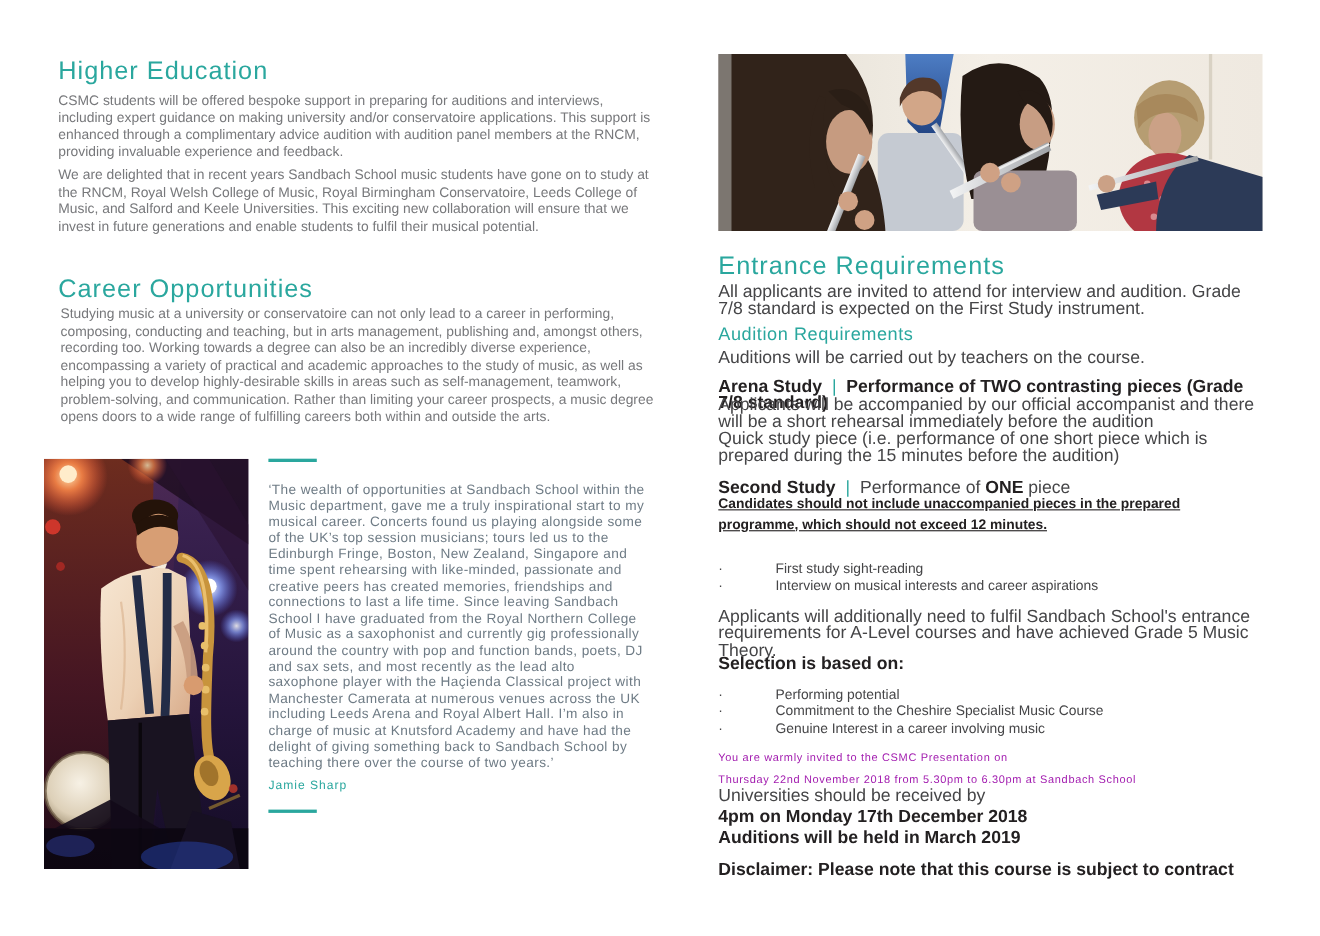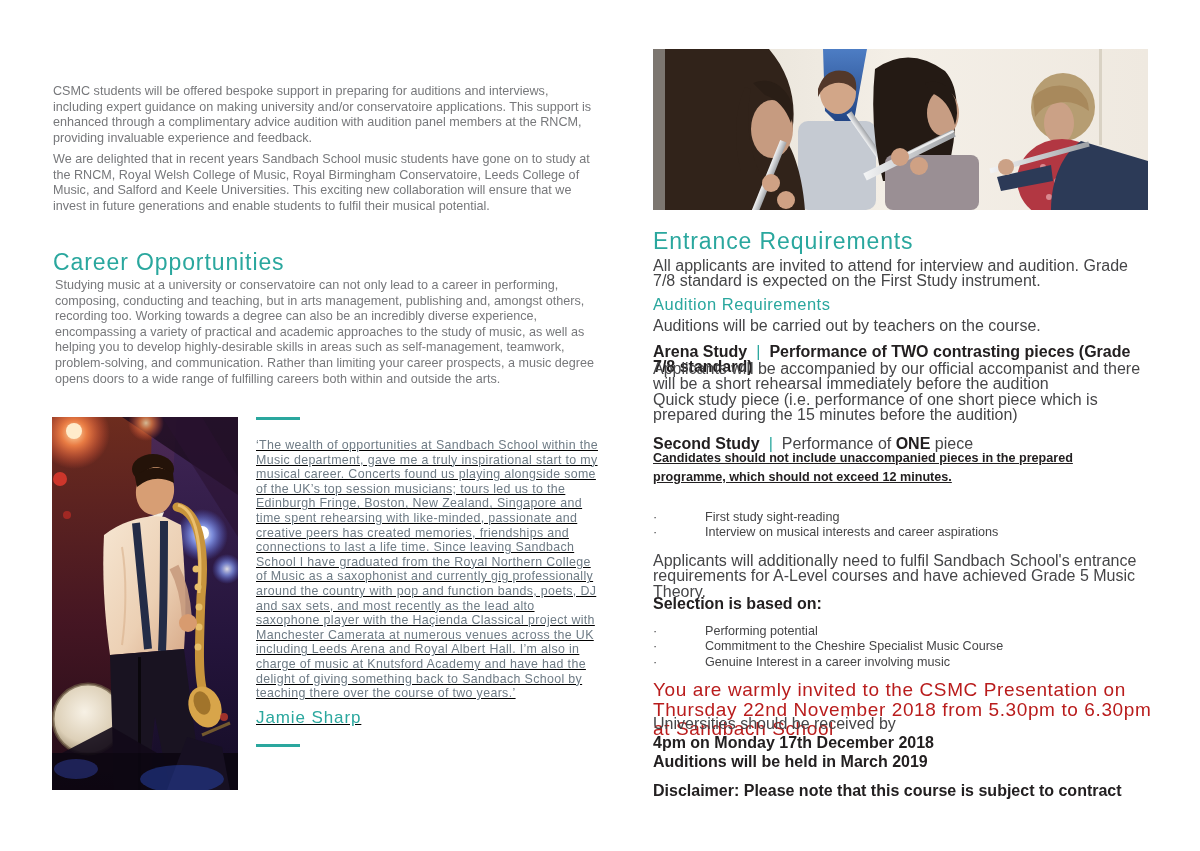--- a/index.html
+++ b/index.html
@@ -26,46 +26,47 @@
   .rtext{font-size:16px;line-height:15.4px;color:#454547;}
   .rbold{font-weight:bold;color:#232021;}
   .sep{color:#2aa79e;padding:0 9px;font-weight:400;}
   .warning{
     font-size:12.6px;line-height:18.5px;font-weight:bold;color:#232021;
     text-decoration:underline;width:478px;
   }
   .brow{display:flex;font-size:12.6px;line-height:15.4px;color:#454547;}
   .bdot{width:52px;flex:none;color:#454547;}
   .invite{
-    font-size:19px;line-height:19.5px;color:#b91c1c;letter-spacing:0.6px;
-  }
-  
-  .testimonial{position:absolute;left:52px;top:417px;width:548px;display:flex;text-decoration:underline;}
+    font-size:10px;line-height:19.5px;color:#a21caf;letter-spacing:0.6px;
+  }
+  
+  .testimonial{position:absolute;left:40px;top:417px;width:548px;display:flex;}
   .sax-photo{width:186px;height:373px;flex:none;overflow:hidden;}
   .quote-col{margin-left:18px;width:344px;}
   .rule{width:44px;height:3px;background:#2aa79e;}
   .quote{
     margin-top:18px;font-size:12.4px;line-height:14.6px;color:#6e7b85;
     letter-spacing:0.35px;
   }
   .author{
-    margin-top:7px;font-size:17px;color:#2aa79e;letter-spacing:0.9px;
+    margin-top:7px;font-size:11px;color:#2aa79e;letter-spacing:0.9px;
   }
   .rule.bottom{margin-top:16px;}
   
   .flute-photo{
     position:absolute;left:653px;top:49px;width:495px;height:161px;overflow:hidden;
   }
   svg{display:block;}
 </style>
 </head>
 <body>
 
 <div class="page">
 
+  <div class="h1" style="left:53px;top:51px;">Higher Education</div>
 
   <div class="lbody" style="top:84px;">CSMC students will be offered bespoke support in preparing for auditions and interviews, including expert guidance on making university and/or conservatoire applications.  This support is enhanced through  a complimentary advice audition with audition panel members  at the RNCM, providing invaluable experience and feedback.</div>
 
   <div class="lbody" style="top:152px;">We are delighted that in recent years Sandbach School music students have gone on to study at the RNCM, Royal Welsh College of Music, Royal Birmingham Conservatoire, Leeds College of Music, and Salford and Keele Universities. This exciting new collaboration will ensure that we invest in future generations and enable students to fulfil their musical potential.</div>
 
   <div class="h1" style="left:53px;top:249px;">Career Opportunities</div>
 
   <div class="lbody" style="top:278px;left:55px;">Studying music at a university or conservatoire can not only lead to a career in performing, composing, conducting and teaching, but in arts management, publishing and, amongst others, recording too. Working towards a degree can also be an incredibly diverse experience, encompassing a variety of practical and academic approaches to the study of music, as well as helping you to develop highly-desirable skills in areas such as self-management, teamwork, problem-solving, and communication. Rather than limiting your career prospects, a music degree opens doors to a wide range of fulfilling careers both within and outside the arts.</div>
 
   <div class="testimonial">

